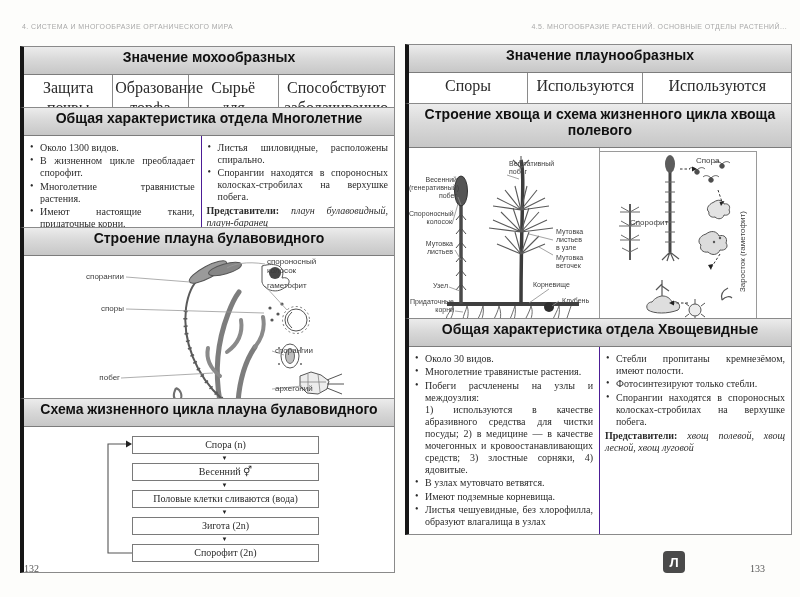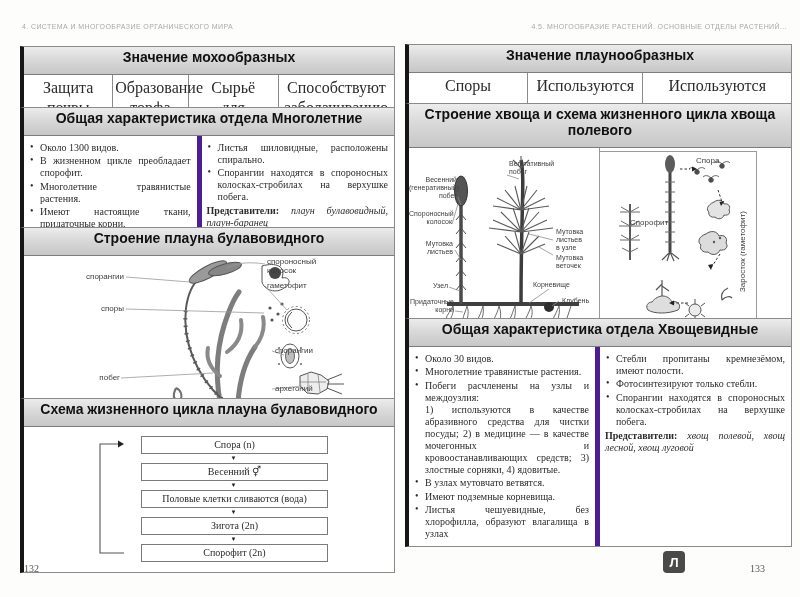--- a/index.html
+++ b/index.html
@@ -18,41 +18,41 @@
 
   
   .tcells{display:flex;align-items:stretch;}
   .tcell{border-right:1px solid #8a8a8a;padding:3px 2px 4px;text-align:center;
     font-size:16px;line-height:1.22;white-space:pre-line;}
   .tcell:last-child{border-right:none;}
 
   
   .twocol{display:flex;font-size:10px;line-height:1.2;}
   .col{padding:4px 6px 4px 5px;box-sizing:border-box;}
-  .col-l{border-right:5px solid #4c1d95;}
+  .col-l{border-right:1px solid #4c1d95;}
   .blt{position:relative;padding-left:11px;margin:1.5px 0;text-align:justify;white-space:pre-line;}
   .blt::before{content:"\2022";position:absolute;left:1px;top:-1px;}
   .rep{margin-top:2px;text-align:justify;}
   .rep b{font-weight:bold;}
   .rep i{font-style:italic;}
 
   
   .dg-body{position:relative;background:#fff;}
   .dg-body svg{position:absolute;left:0;top:0;}
   .lbl{position:absolute;font-family:"Liberation Sans",sans-serif;font-size:8px;
     line-height:1.15;color:#3d3d3d;white-space:pre-line;}
   .lbl.r{text-align:right;}
   .lbl-s{font-size:7px;}
   .lbl-vert{writing-mode:vertical-rl;transform:rotate(180deg);}
 
   .cycle-box{position:absolute;left:190px;top:3px;width:156px;height:188px;border:1px solid #9a9a9a;background:#fff;}
   .cycle-box svg{position:absolute;left:0;top:0;}
 
   
-  .fc-body{position:relative;padding:9px 17px 0;height:136px;}
+  .fc-body{position:relative;padding:9px 0 0;height:136px;margin-left:8px;}
   .fc-box{width:185px;margin-left:100px;border:1px solid #7a7a7a;background:#fff;
     text-align:center;font-size:10px;padding:1px 0;height:14px;line-height:14px;}
   .fc-gap{width:185px;margin-left:100px;text-align:center;height:9px;line-height:9px;
     font-size:6px;color:#222;}
   .fc-loop{position:absolute;left:0;top:0;}
 
   .page-num{position:absolute;font-size:10px;color:#555;}
   .pn-left{left:24px;top:563px;}
   .pn-right{left:750px;top:563px;}
 

